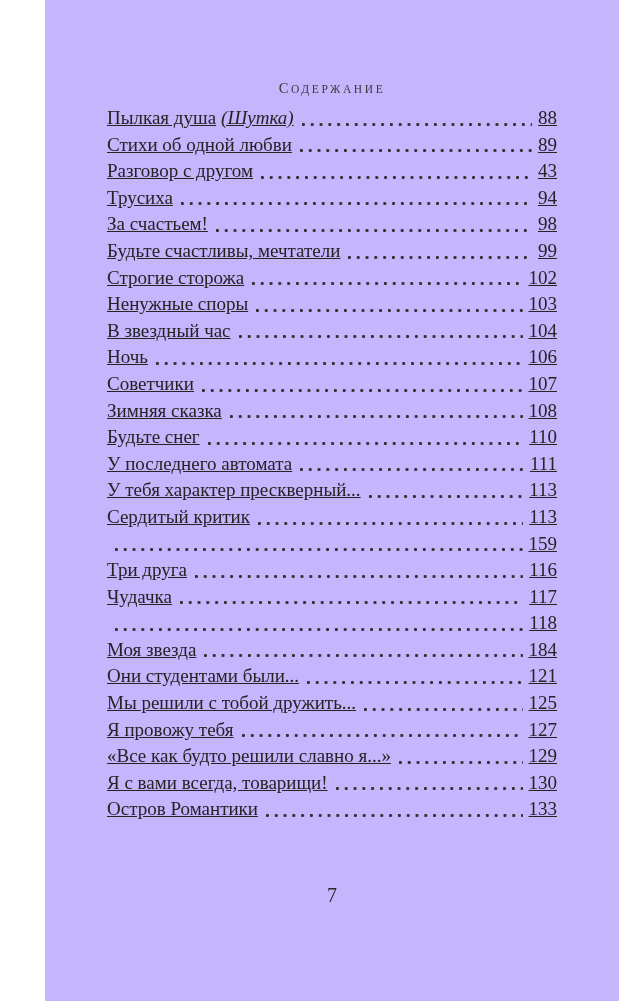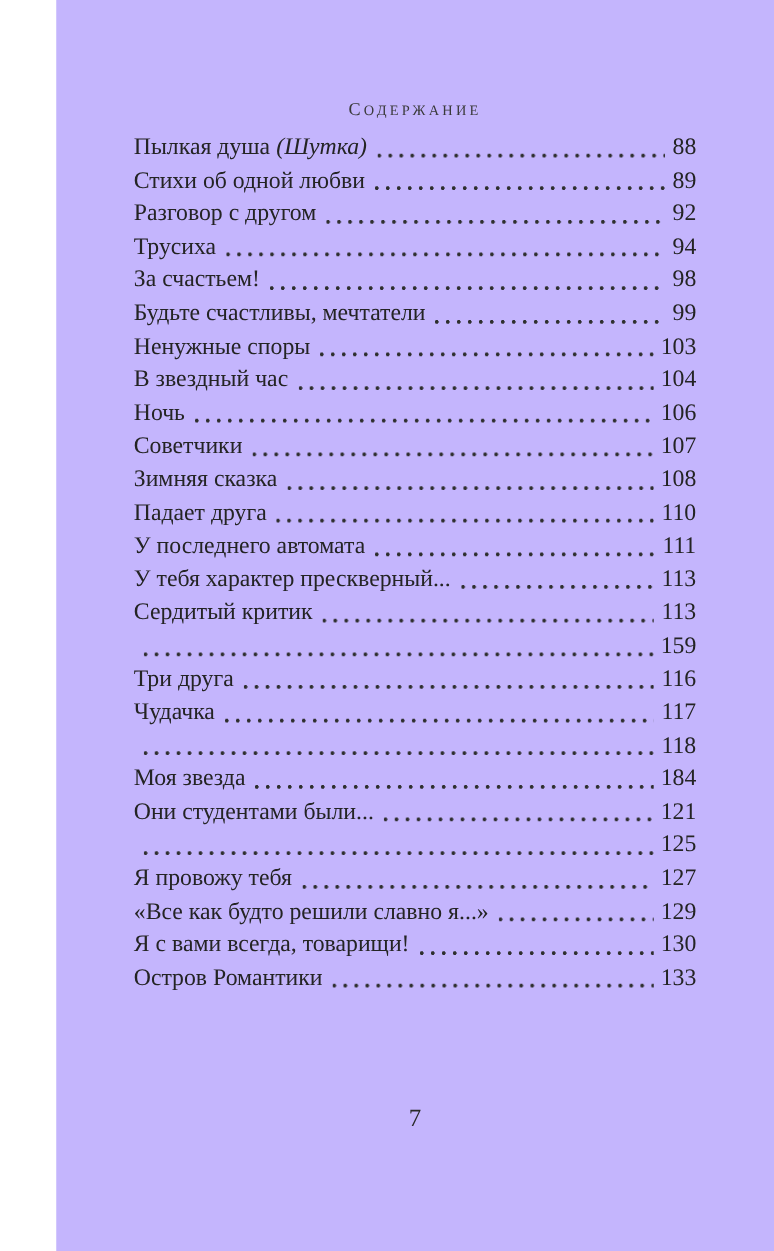--- a/index.html
+++ b/index.html
@@ -36,20 +36,21 @@
     left: 62px;
     width: 450px;
   }
   .toc-row {
     display: flex;
     align-items: center;
     height: 26.6px;
     line-height: 26.6px;
     font-size: 19px;
     white-space: nowrap;
+    text-decoration: underline;
   }
   .toc-title { flex: 0 0 auto; }
   .toc-note { flex: 0 0 auto; font-style: italic; }
   .toc-note:not(:empty) { margin-left: 5px; }
   .toc-leader {
     flex: 1 1 auto;
     align-self: flex-end;
     height: 9px;
     margin: 0 6px 0 8px;
     min-width: 14px;
@@ -88,21 +89,21 @@
     <span class="toc-title">Стихи об одной любви</span>
     <span class="toc-note"></span>
     <span class="toc-leader"></span>
     <span class="toc-page">89</span>
   </div>
 
   <div class="toc-row">
     <span class="toc-title">Разговор с другом</span>
     <span class="toc-note"></span>
     <span class="toc-leader"></span>
-    <span class="toc-page">92</span>
+    <span class="toc-page">43</span>
   </div>
 
   <div class="toc-row">
     <span class="toc-title">Трусиха</span>
     <span class="toc-note"></span>
     <span class="toc-leader"></span>
     <span class="toc-page">94</span>
   </div>
 
 
@@ -113,20 +114,26 @@
     <span class="toc-page">98</span>
   </div>
 
   <div class="toc-row">
     <span class="toc-title">Будьте счастливы, мечтатели</span>
     <span class="toc-note"></span>
     <span class="toc-leader"></span>
     <span class="toc-page">99</span>
   </div>
 
+  <div class="toc-row">
+    <span class="toc-title">Строгие сторожа</span>
+    <span class="toc-note"></span>
+    <span class="toc-leader"></span>
+    <span class="toc-page">102</span>
+  </div>
 
   <div class="toc-row">
     <span class="toc-title">Ненужные споры</span>
     <span class="toc-note"></span>
     <span class="toc-leader"></span>
     <span class="toc-page">103</span>
   </div>
 
   <div class="toc-row">
     <span class="toc-title">В звездный час</span>
@@ -150,21 +157,21 @@
   </div>
 
   <div class="toc-row">
     <span class="toc-title">Зимняя сказка</span>
     <span class="toc-note"></span>
     <span class="toc-leader"></span>
     <span class="toc-page">108</span>
   </div>
 
   <div class="toc-row">
-    <span class="toc-title">Падает друга</span>
+    <span class="toc-title">Будьте снег</span>
     <span class="toc-note"></span>
     <span class="toc-leader"></span>
     <span class="toc-page">110</span>
   </div>
 
   <div class="toc-row">
     <span class="toc-title">У последнего автомата</span>
     <span class="toc-note"></span>
     <span class="toc-leader"></span>
     <span class="toc-page">111</span>
@@ -219,20 +226,21 @@
 
   <div class="toc-row">
     <span class="toc-title">Они студентами были...</span>
     <span class="toc-note"></span>
     <span class="toc-leader"></span>
     <span class="toc-page">121</span>
   </div>
 
 
   <div class="toc-row">
+    <span class="toc-title">Мы решили с тобой дружить...</span>
     <span class="toc-note"></span>
     <span class="toc-leader"></span>
     <span class="toc-page">125</span>
   </div>
 
   <div class="toc-row">
     <span class="toc-title">Я провожу тебя</span>
     <span class="toc-note"></span>
     <span class="toc-leader"></span>
     <span class="toc-page">127</span>

